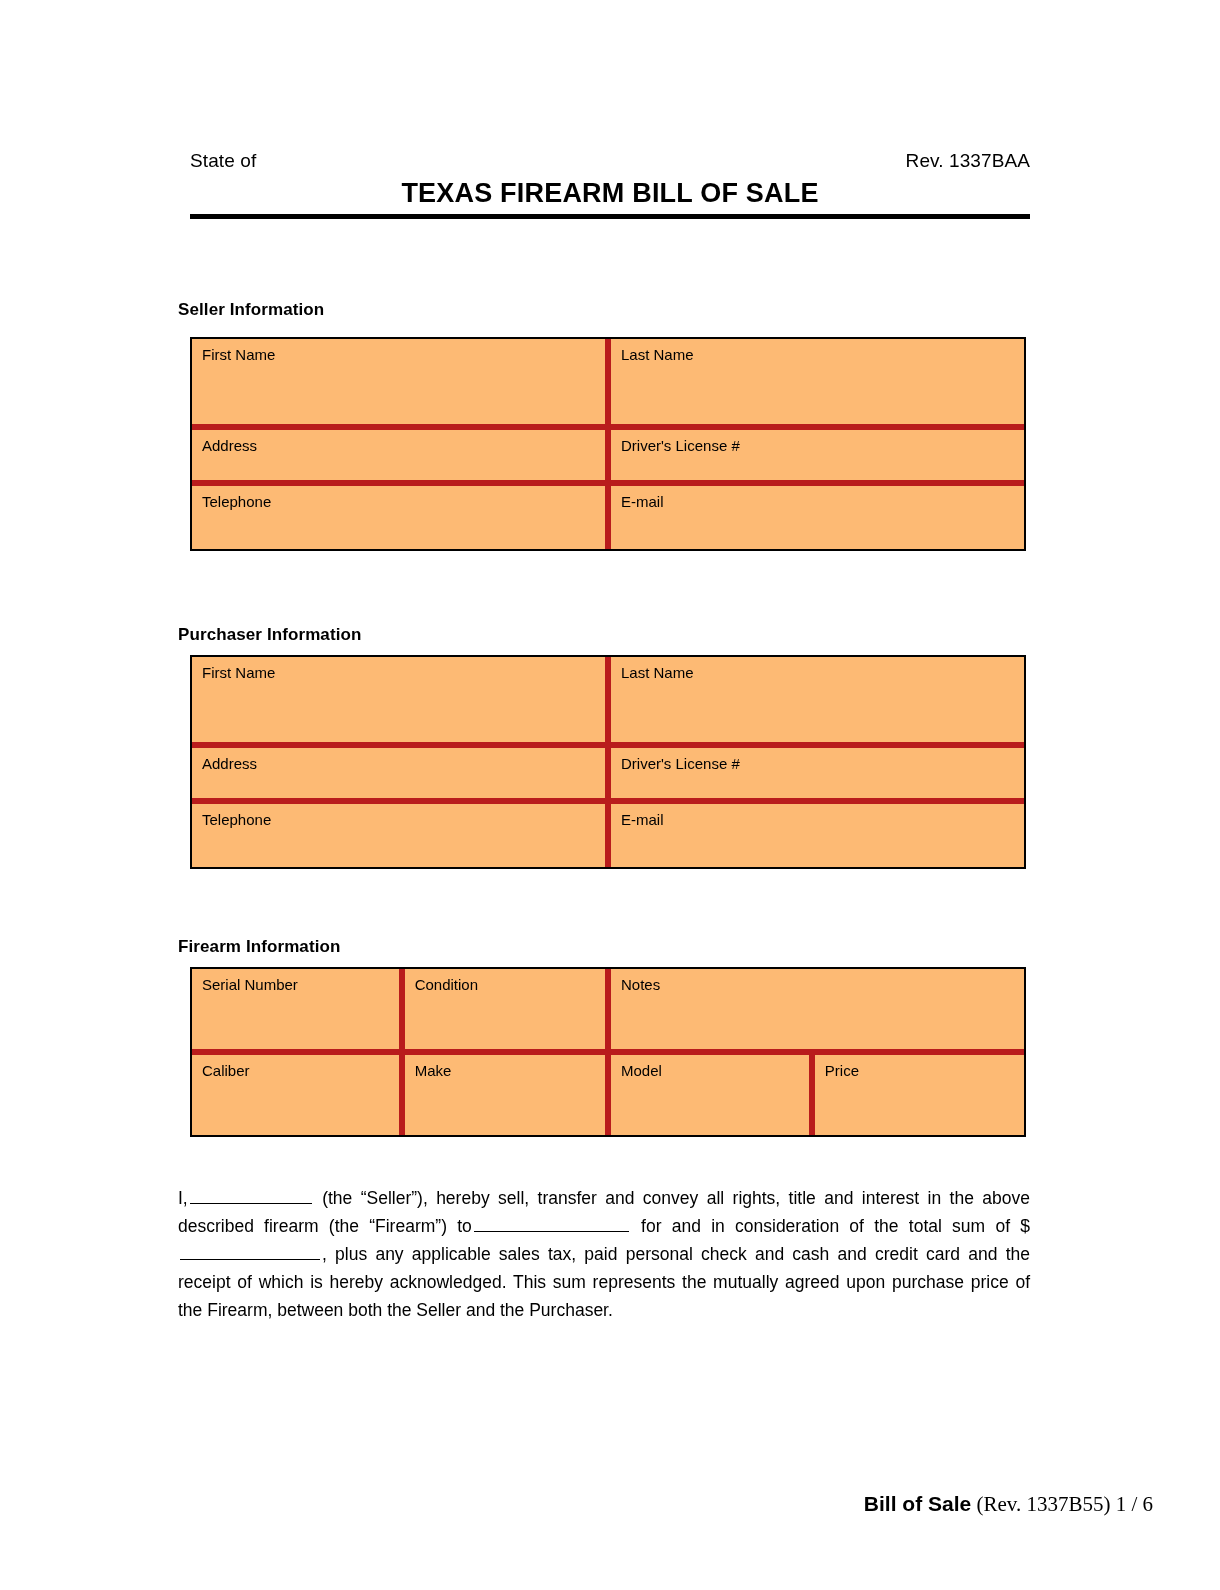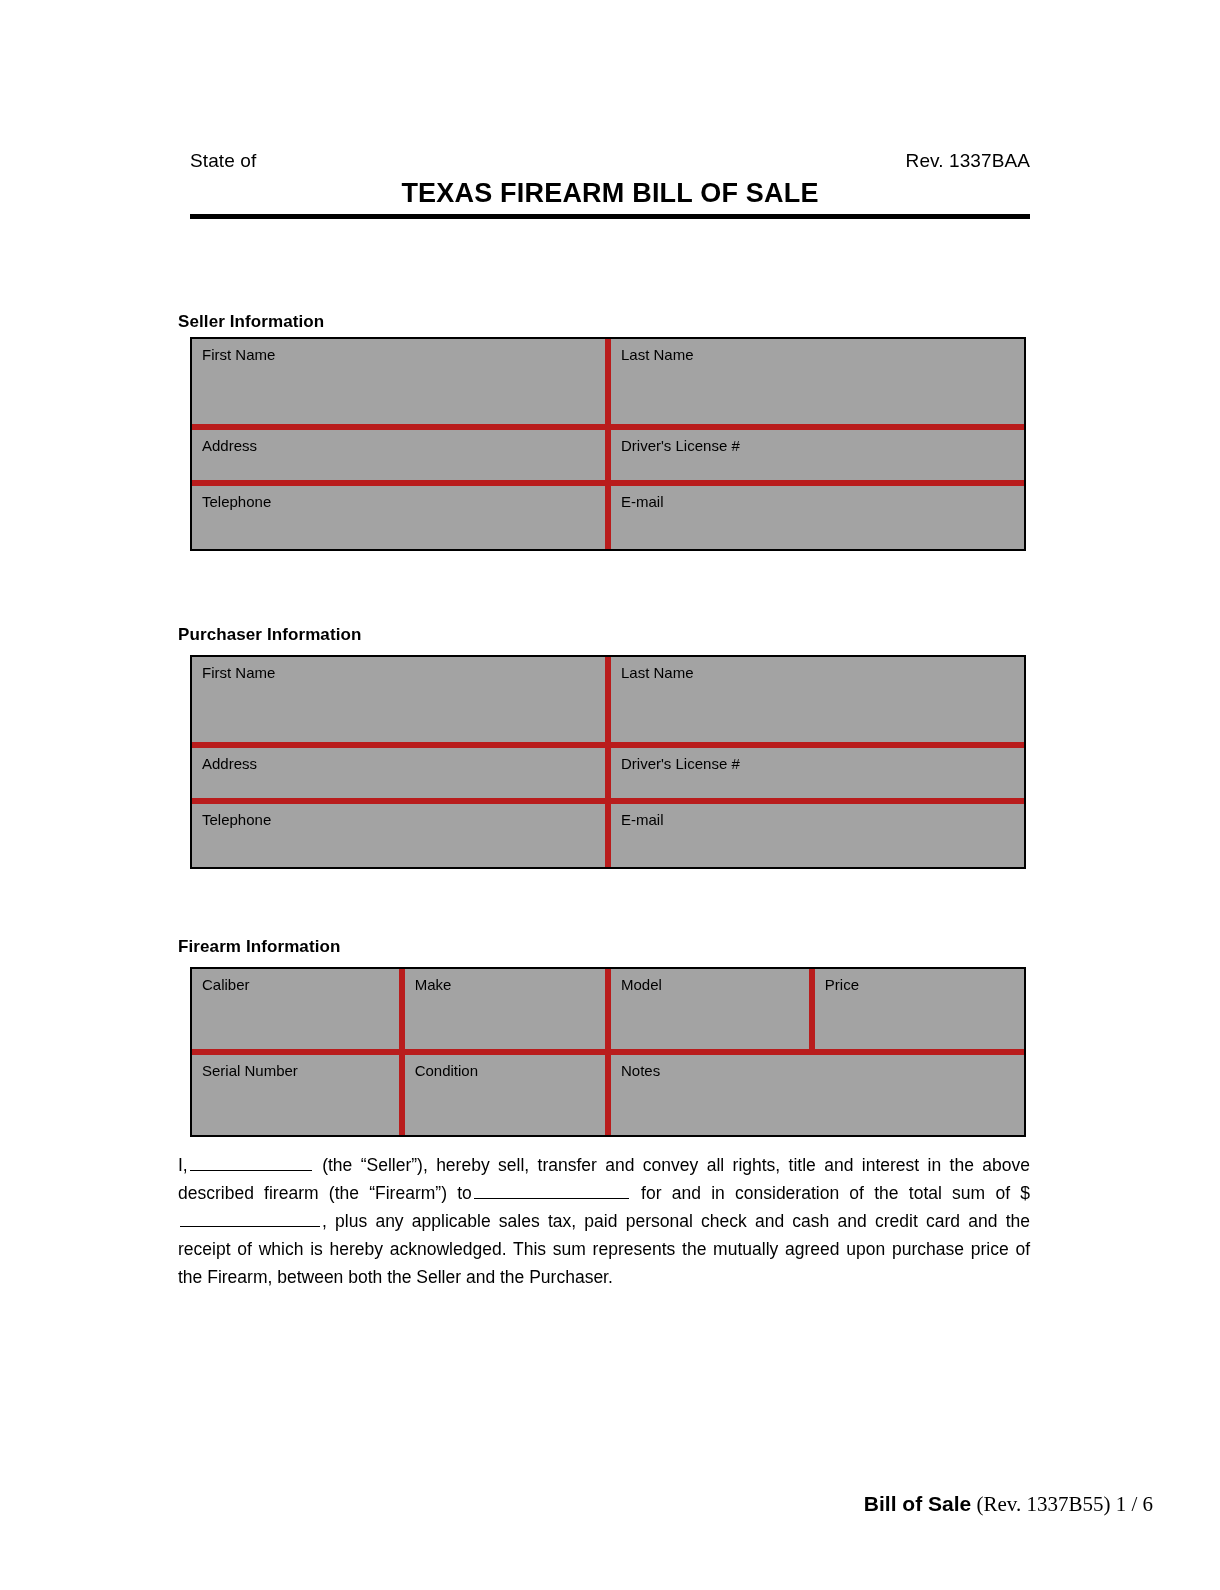--- a/index.html
+++ b/index.html
@@ -55,33 +55,33 @@
   }
 
   
   .section-heading {
     position: absolute;
     left: 178px;
     font-size: 17px;
     font-weight: bold;
     letter-spacing: 0.1px;
   }
-  #seller-heading   { top: 312px; }
+  #seller-heading   { top: 300px; }
   #purchaser-heading{ top: 625px; }
   #firearm-heading  { top: 937px; }
 
   
   .form-table {
     position: absolute;
     left: 190px;
     width: 836px;
     border: 2.5px solid #000000;
     border-collapse: collapse;
     box-sizing: border-box;
-    background: #a3a3a3;
+    background: #fdba74;
   }
   #seller-table    { top: 337px; }
   #purchaser-table { top: 655px; }
   #firearm-table   { top: 967px; }
 
   .form-table table {
     width: 100%;
     border-collapse: collapse;
     table-layout: fixed;
   }
@@ -109,21 +109,21 @@
   
   .body-text {
     position: absolute;
     left: 178px;
     width: 852px;
     font-size: 17.5px;
     line-height: 28px;
     text-align: justify;
     text-justify: inter-word;
   }
-  #para-main      { top: 1151px; }
+  #para-main      { top: 1184px; }
   #para-condition { top: 1370px; text-align: left; }
 
   .blank {
     display: inline-block;
     border-bottom: 1.5px solid #000000;
     vertical-align: baseline;
     height: 17px;
     margin: 0 2px;
   }
   .blank-a { width: 122px; }
@@ -208,30 +208,30 @@
   <div class="form-table" id="firearm-table">
     <table>
       <colgroup>
         <col style="width:25.2%">
         <col style="width:24.8%">
         <col style="width:24.5%">
         <col style="width:25.5%">
       </colgroup>
       <tbody>
           <tr>
+        <td class="r-fire dark-right">Serial Number</td>
+        <td class="r-fire dark-right">Condition</td>
+        <td class="r-fire" colspan="2">Notes</td>
+      </tr>
+      <tr>
         <td class="r-fire dark-right">Caliber</td>
         <td class="r-fire dark-right">Make</td>
         <td class="r-fire dark-right">Model</td>
         <td class="r-fire">Price</td>
       </tr>
-      <tr>
-        <td class="r-fire dark-right">Serial Number</td>
-        <td class="r-fire dark-right">Condition</td>
-        <td class="r-fire" colspan="2">Notes</td>
-      </tr>
     </tbody>
       </table>
   </div>
 
   <div class="body-text" id="para-main">
     <span>I,</span><span class="blank blank-a"></span>
     <span>(the “Seller”), hereby sell, transfer and convey all rights, title and interest in the above described firearm (the “Firearm”) to</span><span class="blank blank-b"></span>
     <span>for and in consideration of the total sum of $</span><span class="blank blank-c"></span><span>, plus any applicable sales tax, paid personal check and cash and credit card and the receipt of which is hereby acknowledged. This sum represents the mutually agreed upon purchase price of the Firearm, between both the Seller and the Purchaser.</span>
   </div>
 

